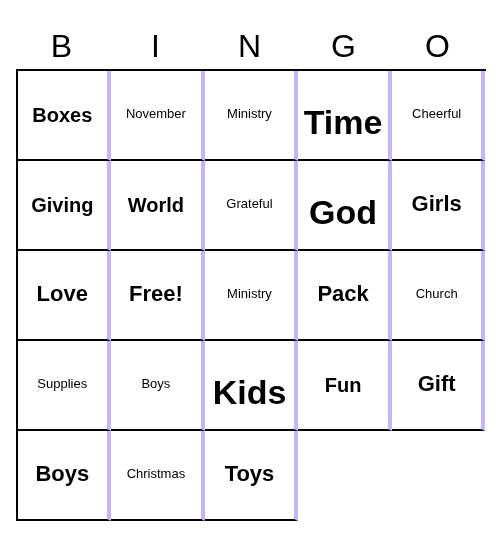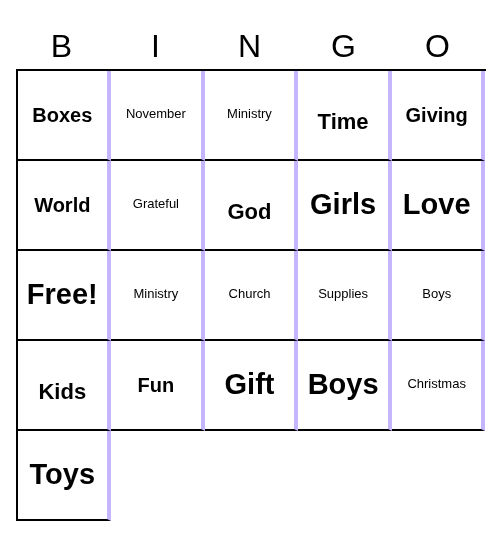--- a/index.html
+++ b/index.html
@@ -56,36 +56,36 @@
       text-align: center;
       height: 90px;
       padding: 4px;
     }
 
     .cell-text {
       line-height: 1.1;
     }
 
     .cell-text.large {
-      font-size: 29px;
+      font-size: 22px;
       font-weight: bold;
     }
 
     .cell-text.medium {
       font-size: 20px;
       font-weight: bold;
     }
 
     .cell-text.small {
       font-size: 13px;
       font-weight: normal;
     }
 
     .cell-text.xlarge {
-      font-size: 22px;
+      font-size: 34px;
       font-weight: bold;
       margin-top: 16px;
     }
   </style>
 </head>
 <body>
 
 <div class="bingo-card">
   <div class="bingo-header">
   <div class="header-cell">B</div>
@@ -101,20 +101,23 @@
       <div class="cell">
         <span class="cell-text small">November</span>
       </div>
       <div class="cell">
         <span class="cell-text small">Ministry</span>
       </div>
       <div class="cell">
         <span class="cell-text xlarge">Time</span>
       </div>
       <div class="cell">
+        <span class="cell-text small">Cheerful</span>
+      </div>
+      <div class="cell">
         <span class="cell-text medium">Giving</span>
       </div>
       <div class="cell">
         <span class="cell-text medium">World</span>
       </div>
       <div class="cell">
         <span class="cell-text small">Grateful</span>
       </div>
       <div class="cell">
         <span class="cell-text xlarge">God</span>
@@ -123,20 +126,23 @@
         <span class="cell-text large">Girls</span>
       </div>
       <div class="cell">
         <span class="cell-text large">Love</span>
       </div>
       <div class="cell">
         <span class="cell-text large">Free!</span>
       </div>
       <div class="cell">
         <span class="cell-text small">Ministry</span>
+      </div>
+      <div class="cell">
+        <span class="cell-text large">Pack</span>
       </div>
       <div class="cell">
         <span class="cell-text small">Church</span>
       </div>
       <div class="cell">
         <span class="cell-text small">Supplies</span>
       </div>
       <div class="cell">
         <span class="cell-text small">Boys</span>
       </div>

